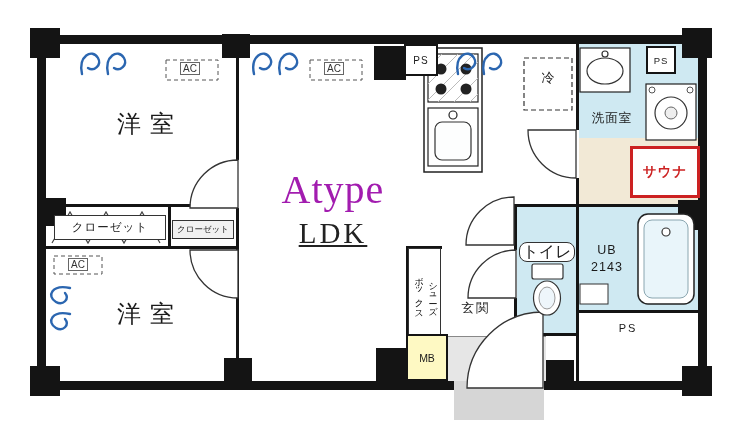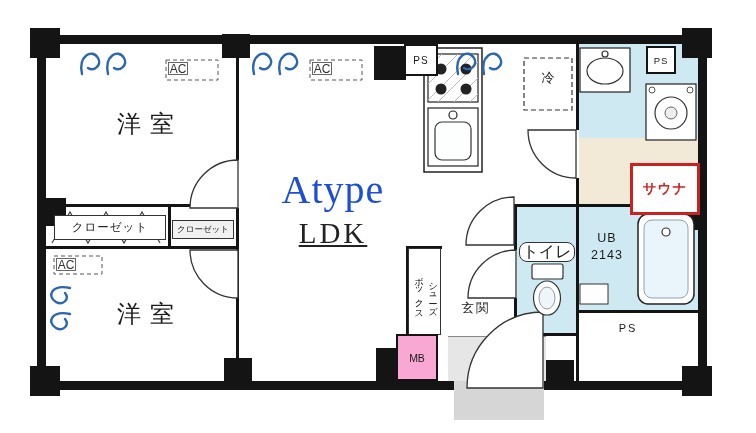--- a/index.html
+++ b/index.html
@@ -5,25 +5,25 @@
   html,body{margin:0;padding:0;background:#ffffff;}
   #stage{position:relative;width:756px;height:433px;background:#ffffff;overflow:hidden;
          font-family:"Liberation Sans",sans-serif;}
   .floor{position:absolute;z-index:1;}
   .wall{position:absolute;background:#141414;z-index:3;}
   .pillar{position:absolute;background:#141414;z-index:3;}
   #fixtures{position:absolute;left:0;top:0;z-index:5;}
   .lbl{position:absolute;display:flex;align-items:center;justify-content:center;
        color:#1a1a1a;z-index:6;white-space:nowrap;}
   .boxed{border:1px solid #333;background:#fff;}
-  .title{font-family:"Liberation Serif",serif;font-size:40px;color:#1d4ed8;letter-spacing:1px;}
+  .title{font-family:"Liberation Serif",serif;font-size:40px;color:#a21caf;letter-spacing:1px;}
   .ldk{font-family:"Liberation Serif",serif;font-size:29px;color:#222;letter-spacing:3px;}
   .room{font-size:24px;letter-spacing:9px;padding-left:9px;}
-  .small-tag{font-size:12px;border:1px solid #666;background:#fff;z-index:6;position:absolute;
-             display:flex;align-items:center;justify-content:center;color:#333;}
+  .small-tag{font-size:10px;border:1px solid #666;background:#fff;z-index:6;position:absolute;
+             display:flex;align-items:center;justify-content:center;color:#333;margin-left:12px;}
   .ps{border:2px solid #141414;background:#fff;font-size:10px;letter-spacing:1px;}
   .sauna{border:3px solid #cc2121;background:#fff;color:#cc2121;font-weight:bold;
          font-size:13.5px;letter-spacing:1px;}
   .vtext{writing-mode:vertical-rl;text-orientation:upright;font-size:9px;line-height:14px;
          letter-spacing:1px;display:block;text-align:center;padding-top:3px;}
   .vtext span{display:block;}
   .ub{flex-direction:column;font-size:12.5px;line-height:1.35;letter-spacing:1px;}
 </style>
 </head>
 <body>
@@ -157,39 +157,40 @@
   <div class="lbl room" style="left:86px;top:298px;width:110px;height:32px;">洋室</div>
 
   <div class="lbl title" style="left:248px;top:166px;width:170px;height:46px;">Atype</div>
   <div class="lbl ldk" style="left:283px;top:216px;width:100px;height:34px;text-decoration:underline;">LDK</div>
 
   <div class="lbl boxed" style="left:54px;top:215px;width:110px;height:23px;font-size:11.5px;letter-spacing:1px;">クローゼット</div>
   <div class="lbl boxed" style="left:172px;top:220px;width:60px;height:17px;font-size:8.5px;background:#f1f1f1;">クローゼット</div>
 
   <div class="lbl" style="left:524px;top:66px;width:48px;height:24px;font-size:13px;">冷</div>
 
+  <div class="lbl" style="left:578px;top:108px;width:68px;height:20px;font-size:12.5px;letter-spacing:1px;">洗面室</div>
 
-  <div class="lbl sauna" style="left:630px;top:163px;width:64px;height:46px;">サウナ</div>
+  <div class="lbl sauna" style="left:630px;top:146px;width:64px;height:46px;">サウナ</div>
 
   <div class="lbl boxed" style="left:519px;top:242px;width:54px;height:18px;font-size:16px;border-radius:8px;">トイレ</div>
 
-  <div class="lbl ub" style="left:582px;top:226px;width:50px;height:42px;">
+  <div class="lbl ub" style="left:582px;top:238px;width:50px;height:42px;">
     <span>UB</span>
     <span>2143</span>
   </div>
 
   <div class="lbl" style="left:450px;top:298px;width:52px;height:20px;font-size:12.5px;letter-spacing:2px;">玄関</div>
 
   <div class="boxed vtext" style="position:absolute;left:408px;top:248px;width:31px;height:82px;z-index:6;">
     <span>シューズ</span>
     <span>ボックス</span>
   </div>
 
-  <div class="lbl" style="left:396px;top:334px;width:42px;height:47px;font-size:10.5px;
-              border:2px solid #141414;background:#f9a8d4;box-sizing:border-box;">MB</div>
+  <div class="lbl" style="left:406px;top:334px;width:42px;height:47px;font-size:10.5px;
+              border:2px solid #141414;background:#fef9c3;box-sizing:border-box;">MB</div>
 
   <div class="lbl ps" style="left:404px;top:44px;width:34px;height:32px;box-sizing:border-box;">PS</div>
   <div class="lbl ps" style="left:646px;top:46px;width:30px;height:28px;box-sizing:border-box;font-size:9.5px;">PS</div>
   <div class="lbl" style="left:608px;top:318px;width:40px;height:20px;font-size:11px;letter-spacing:2px;">PS</div>
 
   <div class="small-tag" style="left:168px;top:62px;width:18px;height:11px;">AC</div>
   <div class="small-tag" style="left:312px;top:62px;width:18px;height:11px;">AC</div>
   <div class="small-tag" style="left:56px;top:258px;width:18px;height:11px;">AC</div>
 
 </div>

